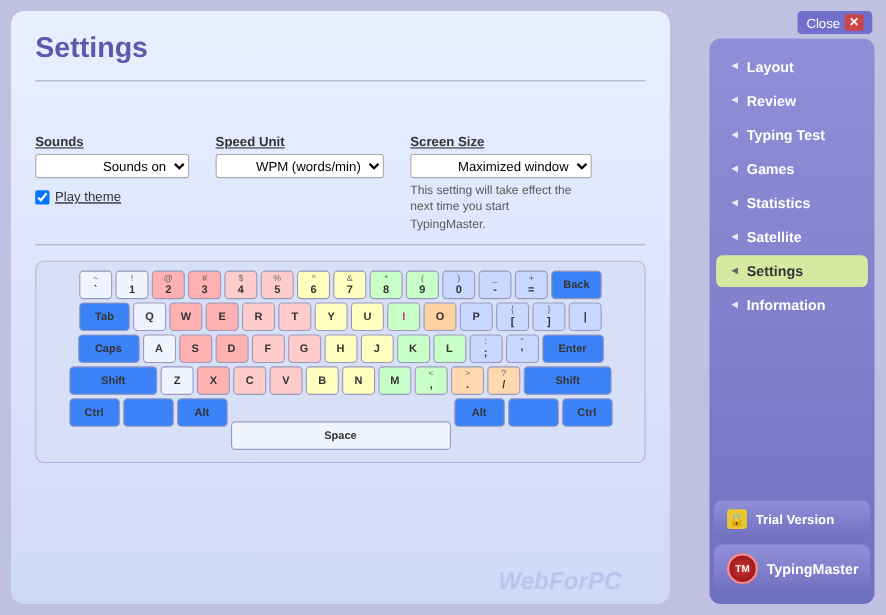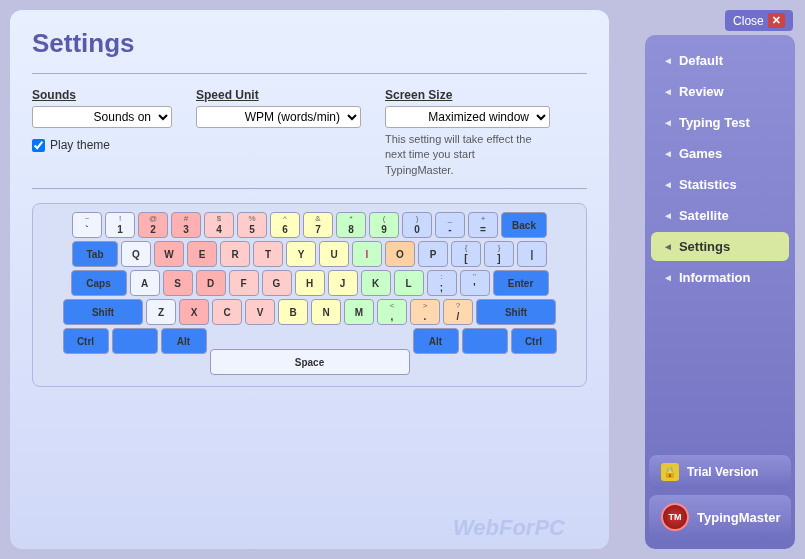--- a/index.html
+++ b/index.html
@@ -42,50 +42,52 @@
     .row-settings {
       display: flex;
       gap: 24px;
       align-items: flex-start;
       margin-bottom: 10px;
     }
     .setting-group {
       display: flex;
       flex-direction: column;
       gap: 4px;
+      margin-top: 34px;
     }
     .setting-label {
       font-size: 12px;
       font-weight: bold;
       text-decoration: underline;
       color: #333;
     }
     select {
       border: 1px solid #aaa;
       border-radius: 3px;
       padding: 2px 4px;
       font-size: 12px;
       background: white;
       cursor: pointer;
       text-align: right;
     }
     .sounds-select { width: 140px; }
-    .speed-select { width: 165px; }
+    .speed-select { width: 153px; }
     .screen-select { width: 165px; }
     .screen-note {
       font-size: 11px;
       color: #5a5a5a;
       max-width: 160px;
       line-height: 1.4;
     }
     .play-theme-row {
       display: flex;
       align-items: center;
       gap: 5px;
       margin-top: 6px;
+      text-decoration: underline;
     }
     .play-theme-row input[type=checkbox] { width: 13px; height: 13px; }
     .play-theme-label { font-size: 12px; color: #333; }
 
     .keyboard-section { margin-top: 14px; }
     .keyboard-layout-label {
       font-size: 13px;
       font-weight: bold;
       color: #333;
       margin-bottom: 10px;
@@ -553,21 +555,21 @@
     <div class="close-btn-row">
       <button class="close-btn">
         <span>Close</span>
         <span class="close-x">✕</span>
       </button>
     </div>
 
     <div class="nav-menu">
       <div class="nav-item">
         <span class="nav-arrow">◄</span>
-        <span>Default</span>
+        <span>Layout</span>
       </div>
       <div class="nav-item">
         <span class="nav-arrow">◄</span>
         <span>Review</span>
       </div>
       <div class="nav-item">
         <span class="nav-arrow">◄</span>
         <span>Typing Test</span>
       </div>
       <div class="nav-item">

